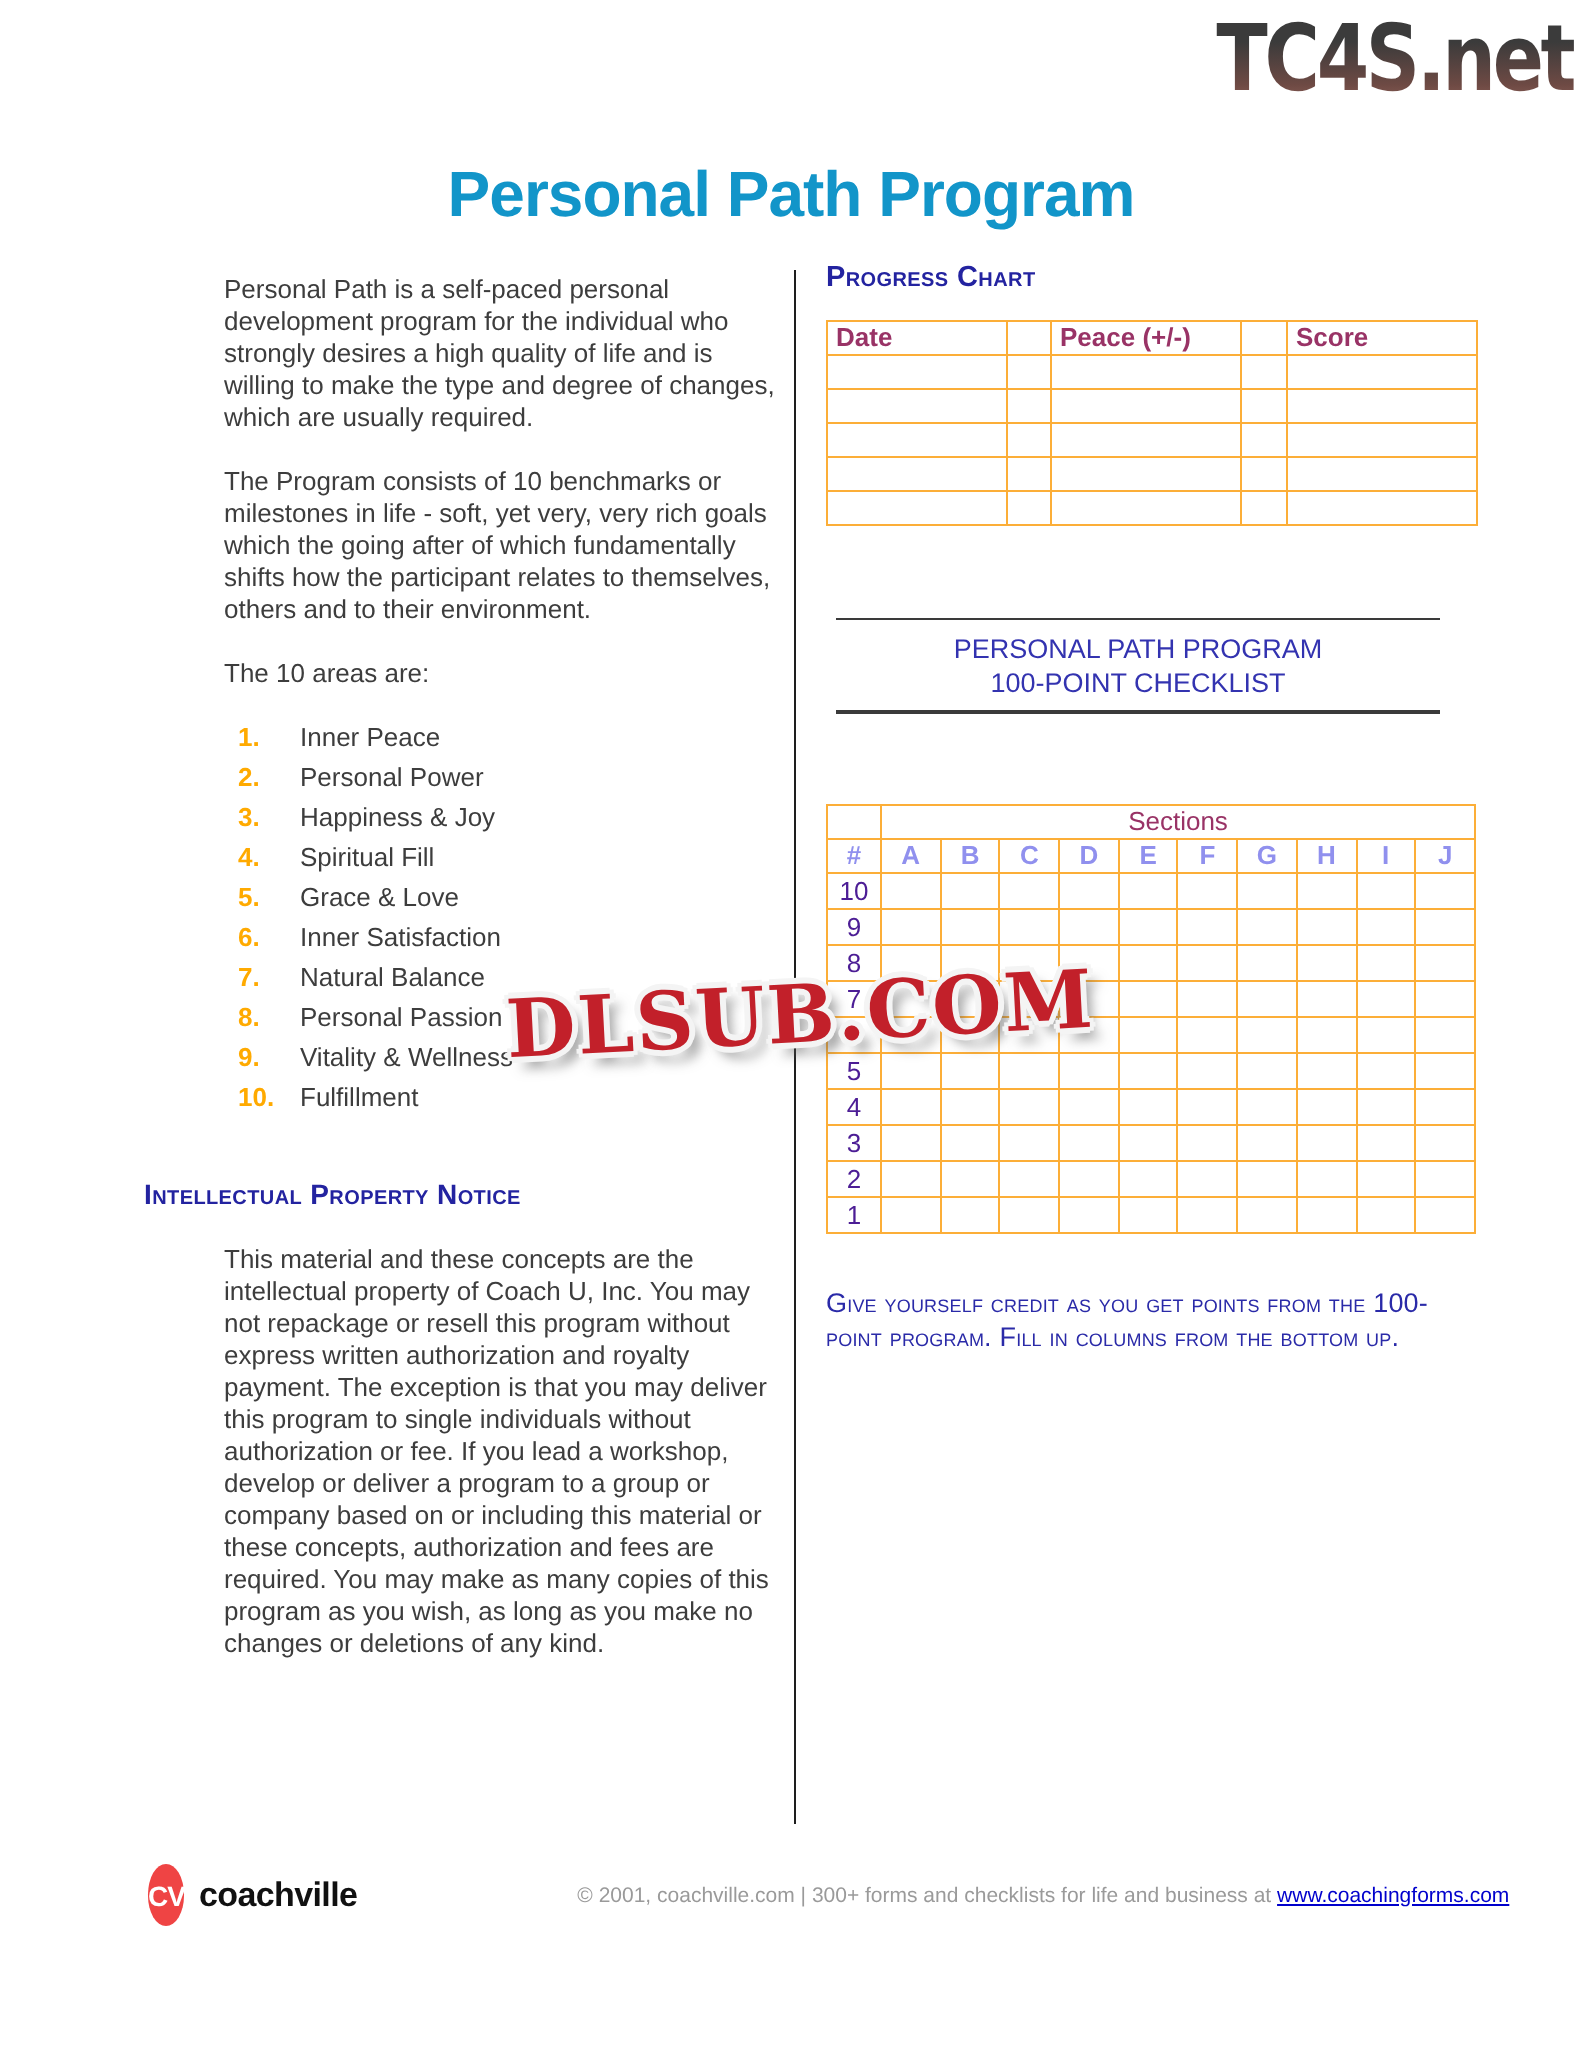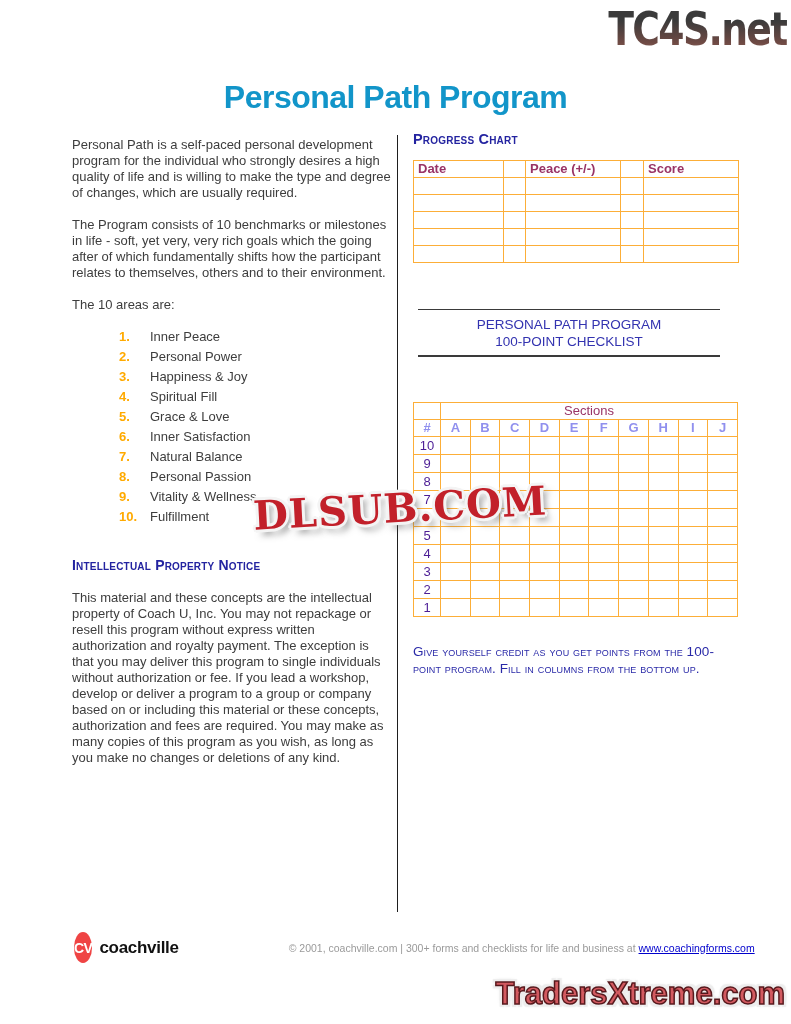--- a/index.html
+++ b/index.html
@@ -55,21 +55,21 @@
     text-align:center;
     font-size:32px; font-weight:bold; letter-spacing:-0.5px;
     color:#1295c9;
   }
 
   
   .left-col  { position:absolute; left:72px;  top:137px; width:320px; font-size:13px; line-height:16px; }
   .right-col { position:absolute; left:413px; top:131px; width:325px; font-size:13px; line-height:16px; }
   .divider   { position:absolute; left:397px; top:135px; width:1px; height:777px; background:#1e1e1e; }
 
-  .left-col p { margin-bottom:16px; }
+  .left-col p { margin-bottom:16px;margin-left:40px; }
 
   .areas-intro { margin-bottom:14px; }
   ol.areas { list-style:none; margin-left:47px; margin-bottom:16px; }
   ol.areas li { display:flex; height:20px; align-items:flex-start; }
   .li-num { width:26px; min-width:26px; text-align:left; color:#ffaa00; font-weight:bold; }
   .li-label { padding-left:5px; }
 
   .ip-heading {
     margin-top:28px; margin-bottom:17px;
     font-variant:small-caps; font-weight:bold; font-size:14px;
@@ -412,15 +412,14 @@
     <div class="credit-note">Give yourself credit as you get points from the 100-point program.  Fill in columns from the bottom up.</div>
   </div>
 
   <div class="footer">
     <div class="cv-badge">CV</div>
     <div class="cv-name">coachville</div>
     <div class="copyright"><span>© 2001, coachville.com | 300+ forms and checklists for life and business at </span><a>www.coachingforms.com</a></div>
   </div>
 
   <div class="dlsub">DLSUB.COM</div>
-  <div class="tradersx">TradersXtreme.com</div>
 
 </div>
 
 </body></html>

